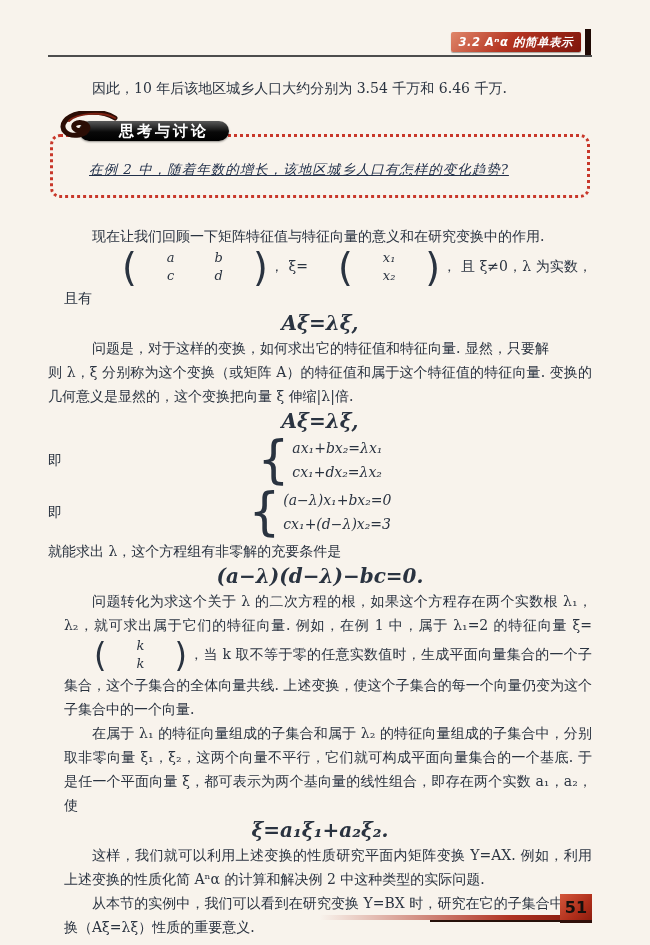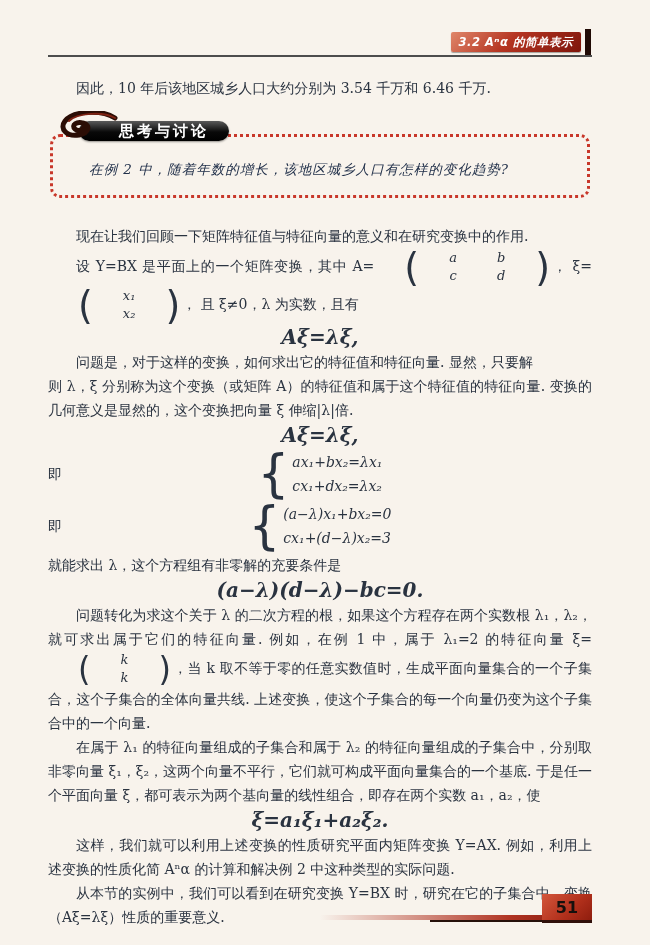--- a/index.html
+++ b/index.html
@@ -34,21 +34,21 @@
     position:absolute;top:55px;left:48px;width:544px;height:2px;
     background:#4d4d4d;
   }
   
   .content{
     position:absolute;top:76px;left:48px;width:544px;
     font-size:14px;line-height:24px;
     text-align:justify;
   }
   .para{margin:0;}
-  .indent{text-indent:2em;}
+  .indent{text-indent:2em;margin-left:16px;}
   
   .think-box{
     position:relative;
     margin:34px 2px 26px 2px;
     height:58px;
     border:3px dotted #c8372a;
     border-radius:10px;
   }
   .think-badge{
     position:absolute;top:-16px;left:26px;
@@ -64,20 +64,21 @@
   .swirl-icon{
     position:absolute;left:-22px;top:-10px;
     width:64px;height:42px;
   }
   .think-question{
     padding:20px 20px 0 36px;
     font-size:13.5px;
     font-style:italic;
     letter-spacing:1px;
     color:#21304a;
+    text-decoration:underline;
   }
   
   .formula{
     text-align:center;
     font-style:italic;font-weight:bold;
     font-size:20px;line-height:24px;
     margin:1px 0;
   }
   .mat{
     display:inline-flex;align-items:center;
@@ -124,21 +125,21 @@
     position:absolute;top:915px;left:320px;width:272px;height:5px;
     background:linear-gradient(to right,rgba(181,41,26,0) 0%,#a7structure 60%,#7a150a 100%);
     background:linear-gradient(to right,rgba(181,41,26,0) 0%,#b03322 70%,#7a150a 100%);
   }
   .footer-underline{
     position:absolute;top:920px;left:430px;width:162px;height:2px;
     background:#26100a;
   }
   .page-num-badge{
     position:absolute;top:894px;right:58px;
-    width:50px;height:26px;
+    width:32px;height:26px;
     background:linear-gradient(135deg,#d4573c 0%,#b02f1b 60%,#8e1d0e 100%);
     border-bottom:3px solid #30100a;
     display:flex;align-items:center;justify-content:center;
     font-family:"DejaVu Sans","Liberation Sans",sans-serif;
     font-size:16px;font-weight:bold;color:#15100d;
   }
 </style>
 </head>
 <body>
 
@@ -161,21 +162,21 @@
           <path d="M58 7 C46 0, 20 2, 12 10" fill="none" stroke="#7e2213" stroke-width="2" stroke-linecap="round"></path>
         </svg>
         <span>思考与讨论</span>
       </div>
       <div class="think-question">在例 2 中，随着年数的增长，该地区城乡人口有怎样的变化趋势?</div>
     </div>
 
     <p class="para indent">现在让我们回顾一下矩阵特征值与特征向量的意义和在研究变换中的作用.</p>
 
     <p class="para indent">
-      <span>设 Y=BX 是平面上的一个矩阵变换，其中 A=</span><span class="mat">
+      <span class="mat">
           <span class="paren">(</span>
           <span class="mat-grid mat-2x2">
             <span>a</span>
             <span>b</span>
             <span>c</span>
             <span>d</span>
           </span>
           <span class="paren">)</span>
         </span><span>， ξ=</span><span class="mat">
           <span class="paren">(</span>

